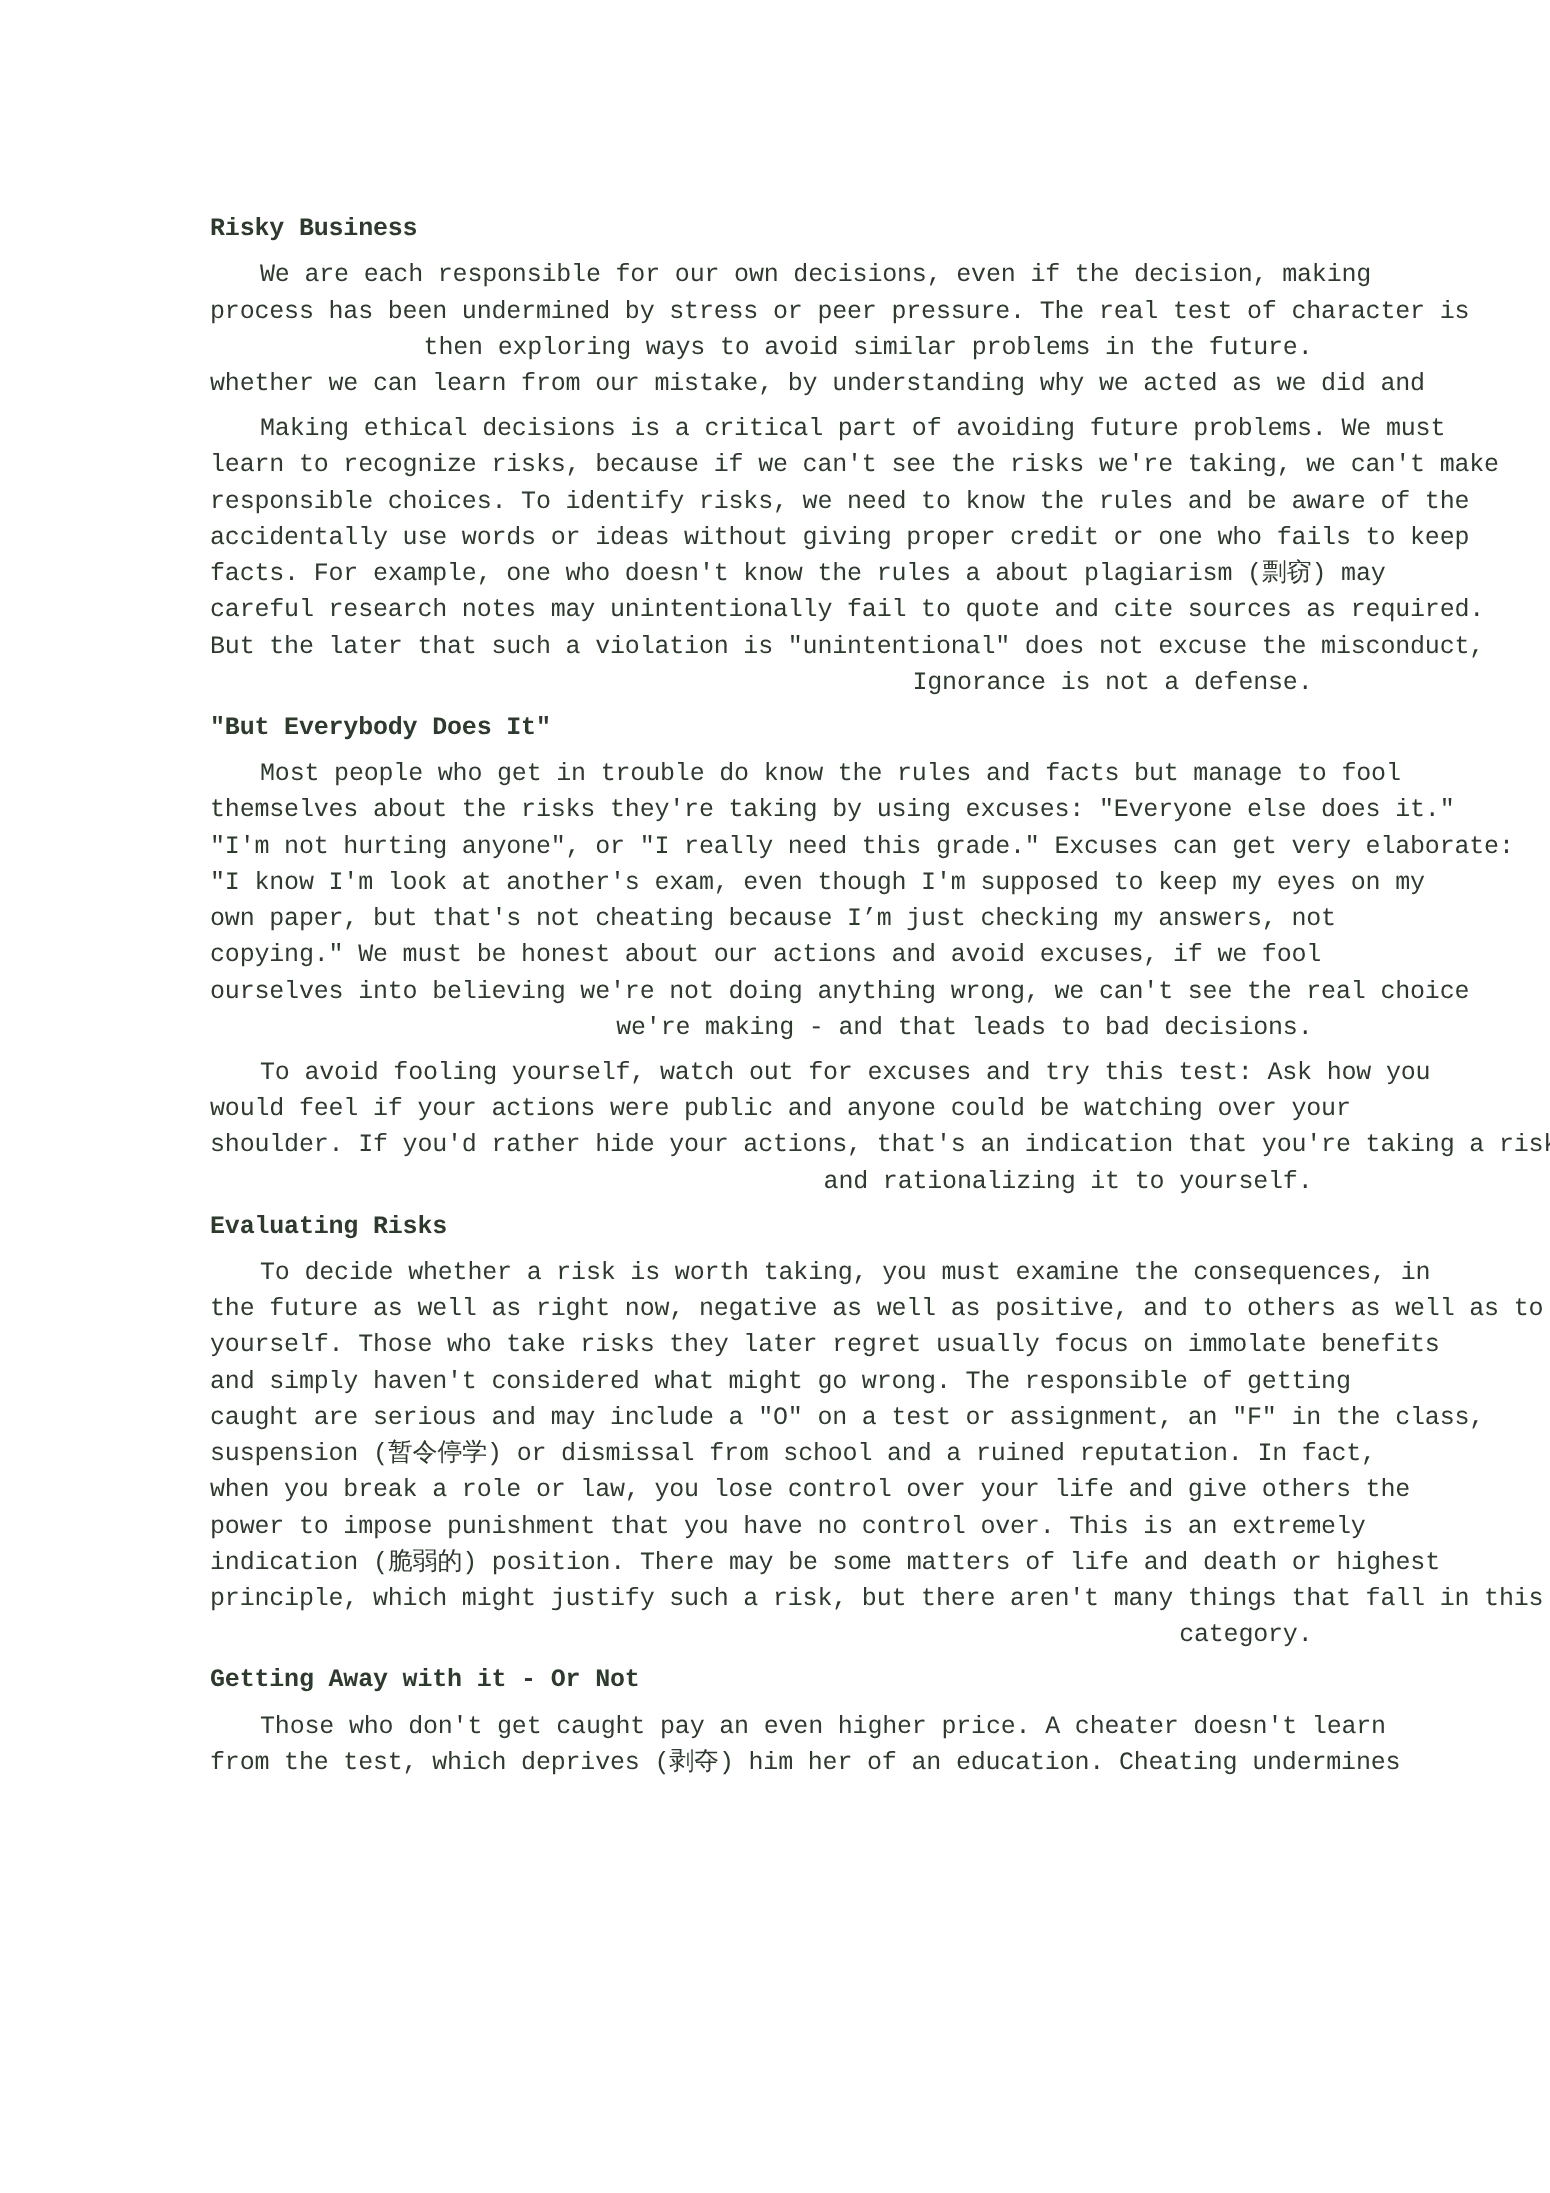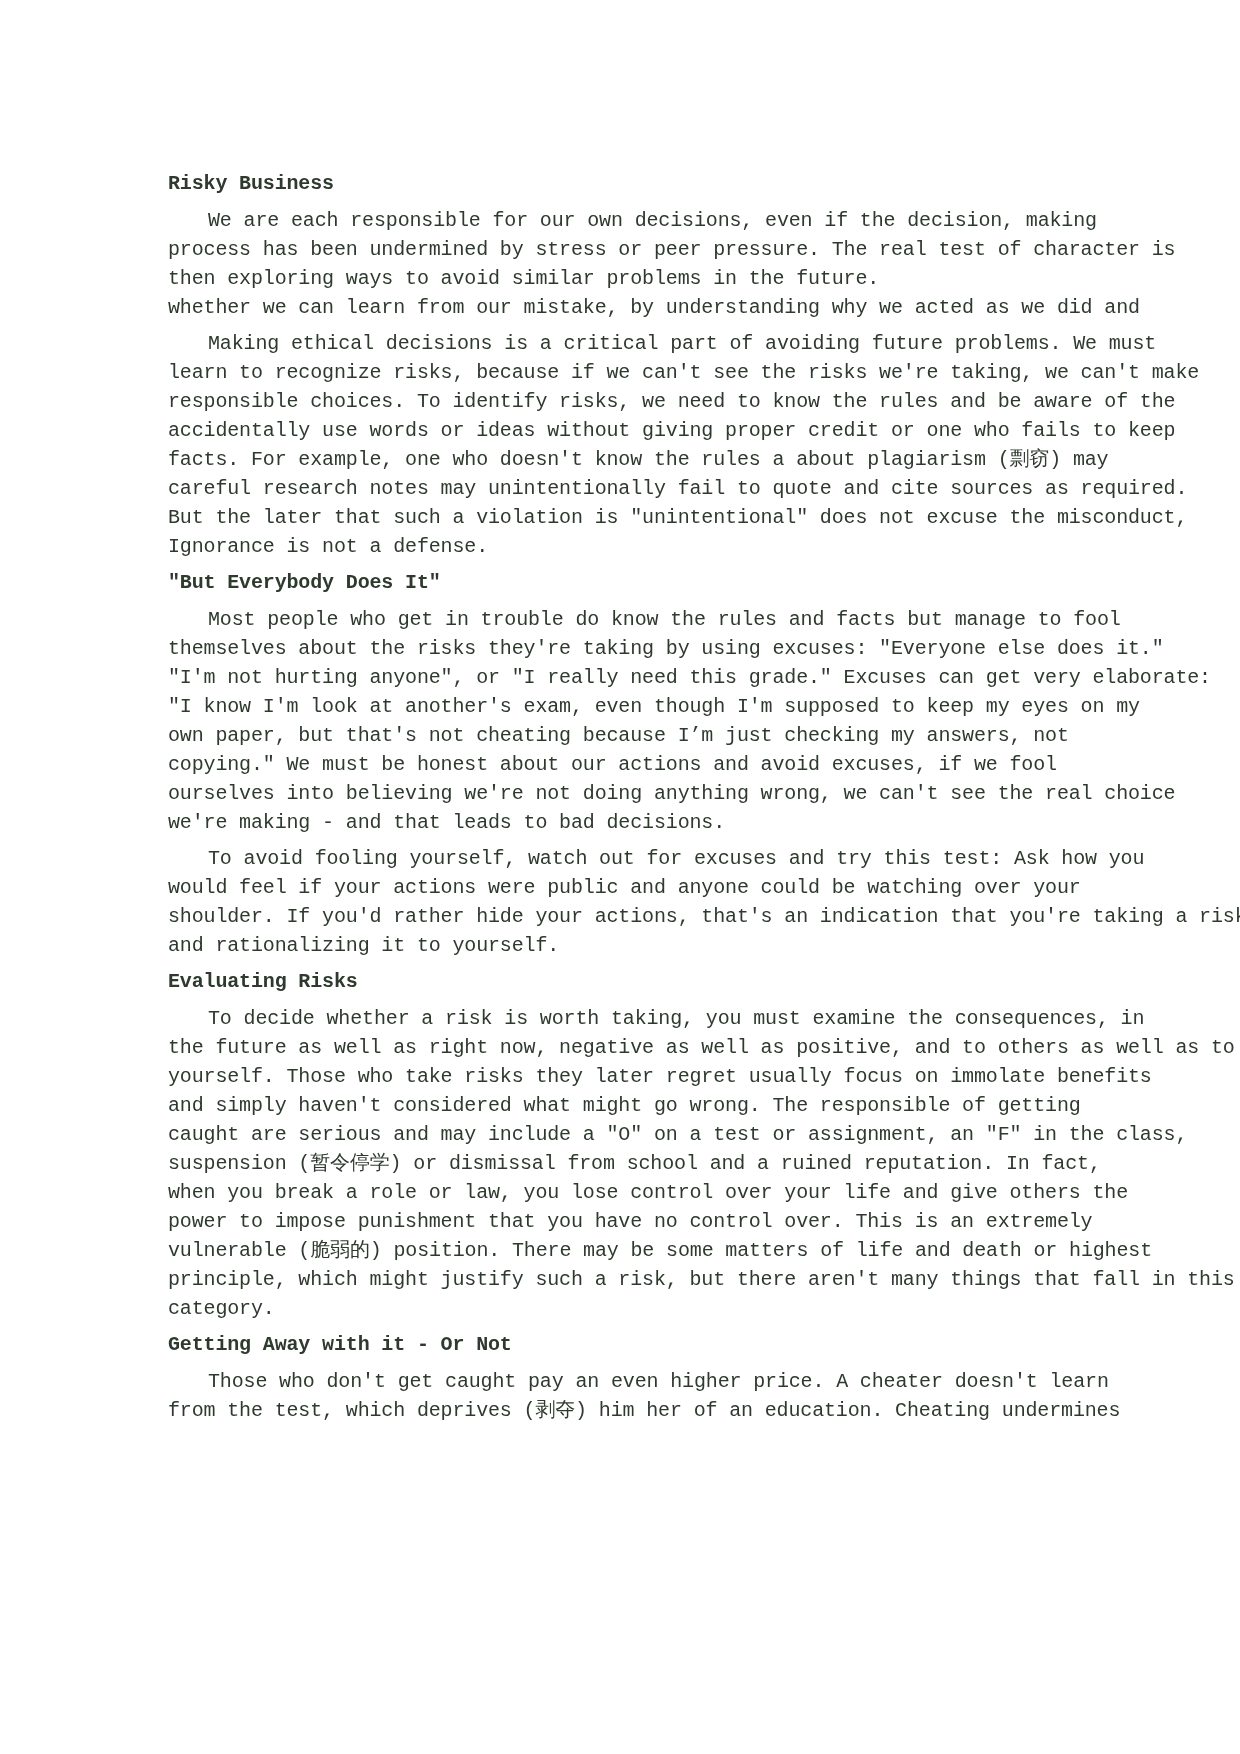--- a/index.html
+++ b/index.html
@@ -29,20 +29,21 @@
       font-weight: bold;
       margin: 0 0 8px 0;
       line-height: 29px;
     }
     .para {
       margin: 0 0 7px 0;
     }
     .line {
       display: block;
       white-space: nowrap;
+      text-align: right;
     }
     .line.indent {
       padding-left: 40px;
     }
   </style>
 </head>
 <body>
 
 <div class="page">
 
@@ -90,21 +91,21 @@
     <div class="heading">Evaluating Risks</div>
     <div class="para">
       <span class="line indent">To decide whether a risk is worth taking, you must examine the consequences, in</span>
       <span class="line">the future as well as right now, negative as well as positive, and to others as well as to</span>
       <span class="line">yourself. Those who take risks they later regret usually focus on immolate benefits</span>
       <span class="line">and simply haven't considered what might go wrong. The responsible of getting</span>
       <span class="line">caught are serious and may include a "O" on a test or assignment, an "F" in the class,</span>
       <span class="line">suspension (暂令停学) or dismissal from school and a ruined reputation. In fact,</span>
       <span class="line">when you break a role or law, you lose control over your life and give others the</span>
       <span class="line">power to impose punishment that you have no control over. This is an extremely</span>
-      <span class="line">vulnerable (脆弱的) position. There may be some matters of life and death or highest</span>
+      <span class="line">indication (脆弱的) position. There may be some matters of life and death or highest</span>
       <span class="line">principle, which might justify such a risk, but there aren't many things that fall in this</span>
       <span class="line">category.</span>
     </div>
   </section>
 
   <section>
     <div class="heading">Getting Away with it - Or Not</div>
     <div class="para">
       <span class="line indent">Those who don't get caught pay an even higher price. A cheater doesn't learn</span>
       <span class="line">from the test, which deprives (剥夺) him her of an education. Cheating undermines</span>

